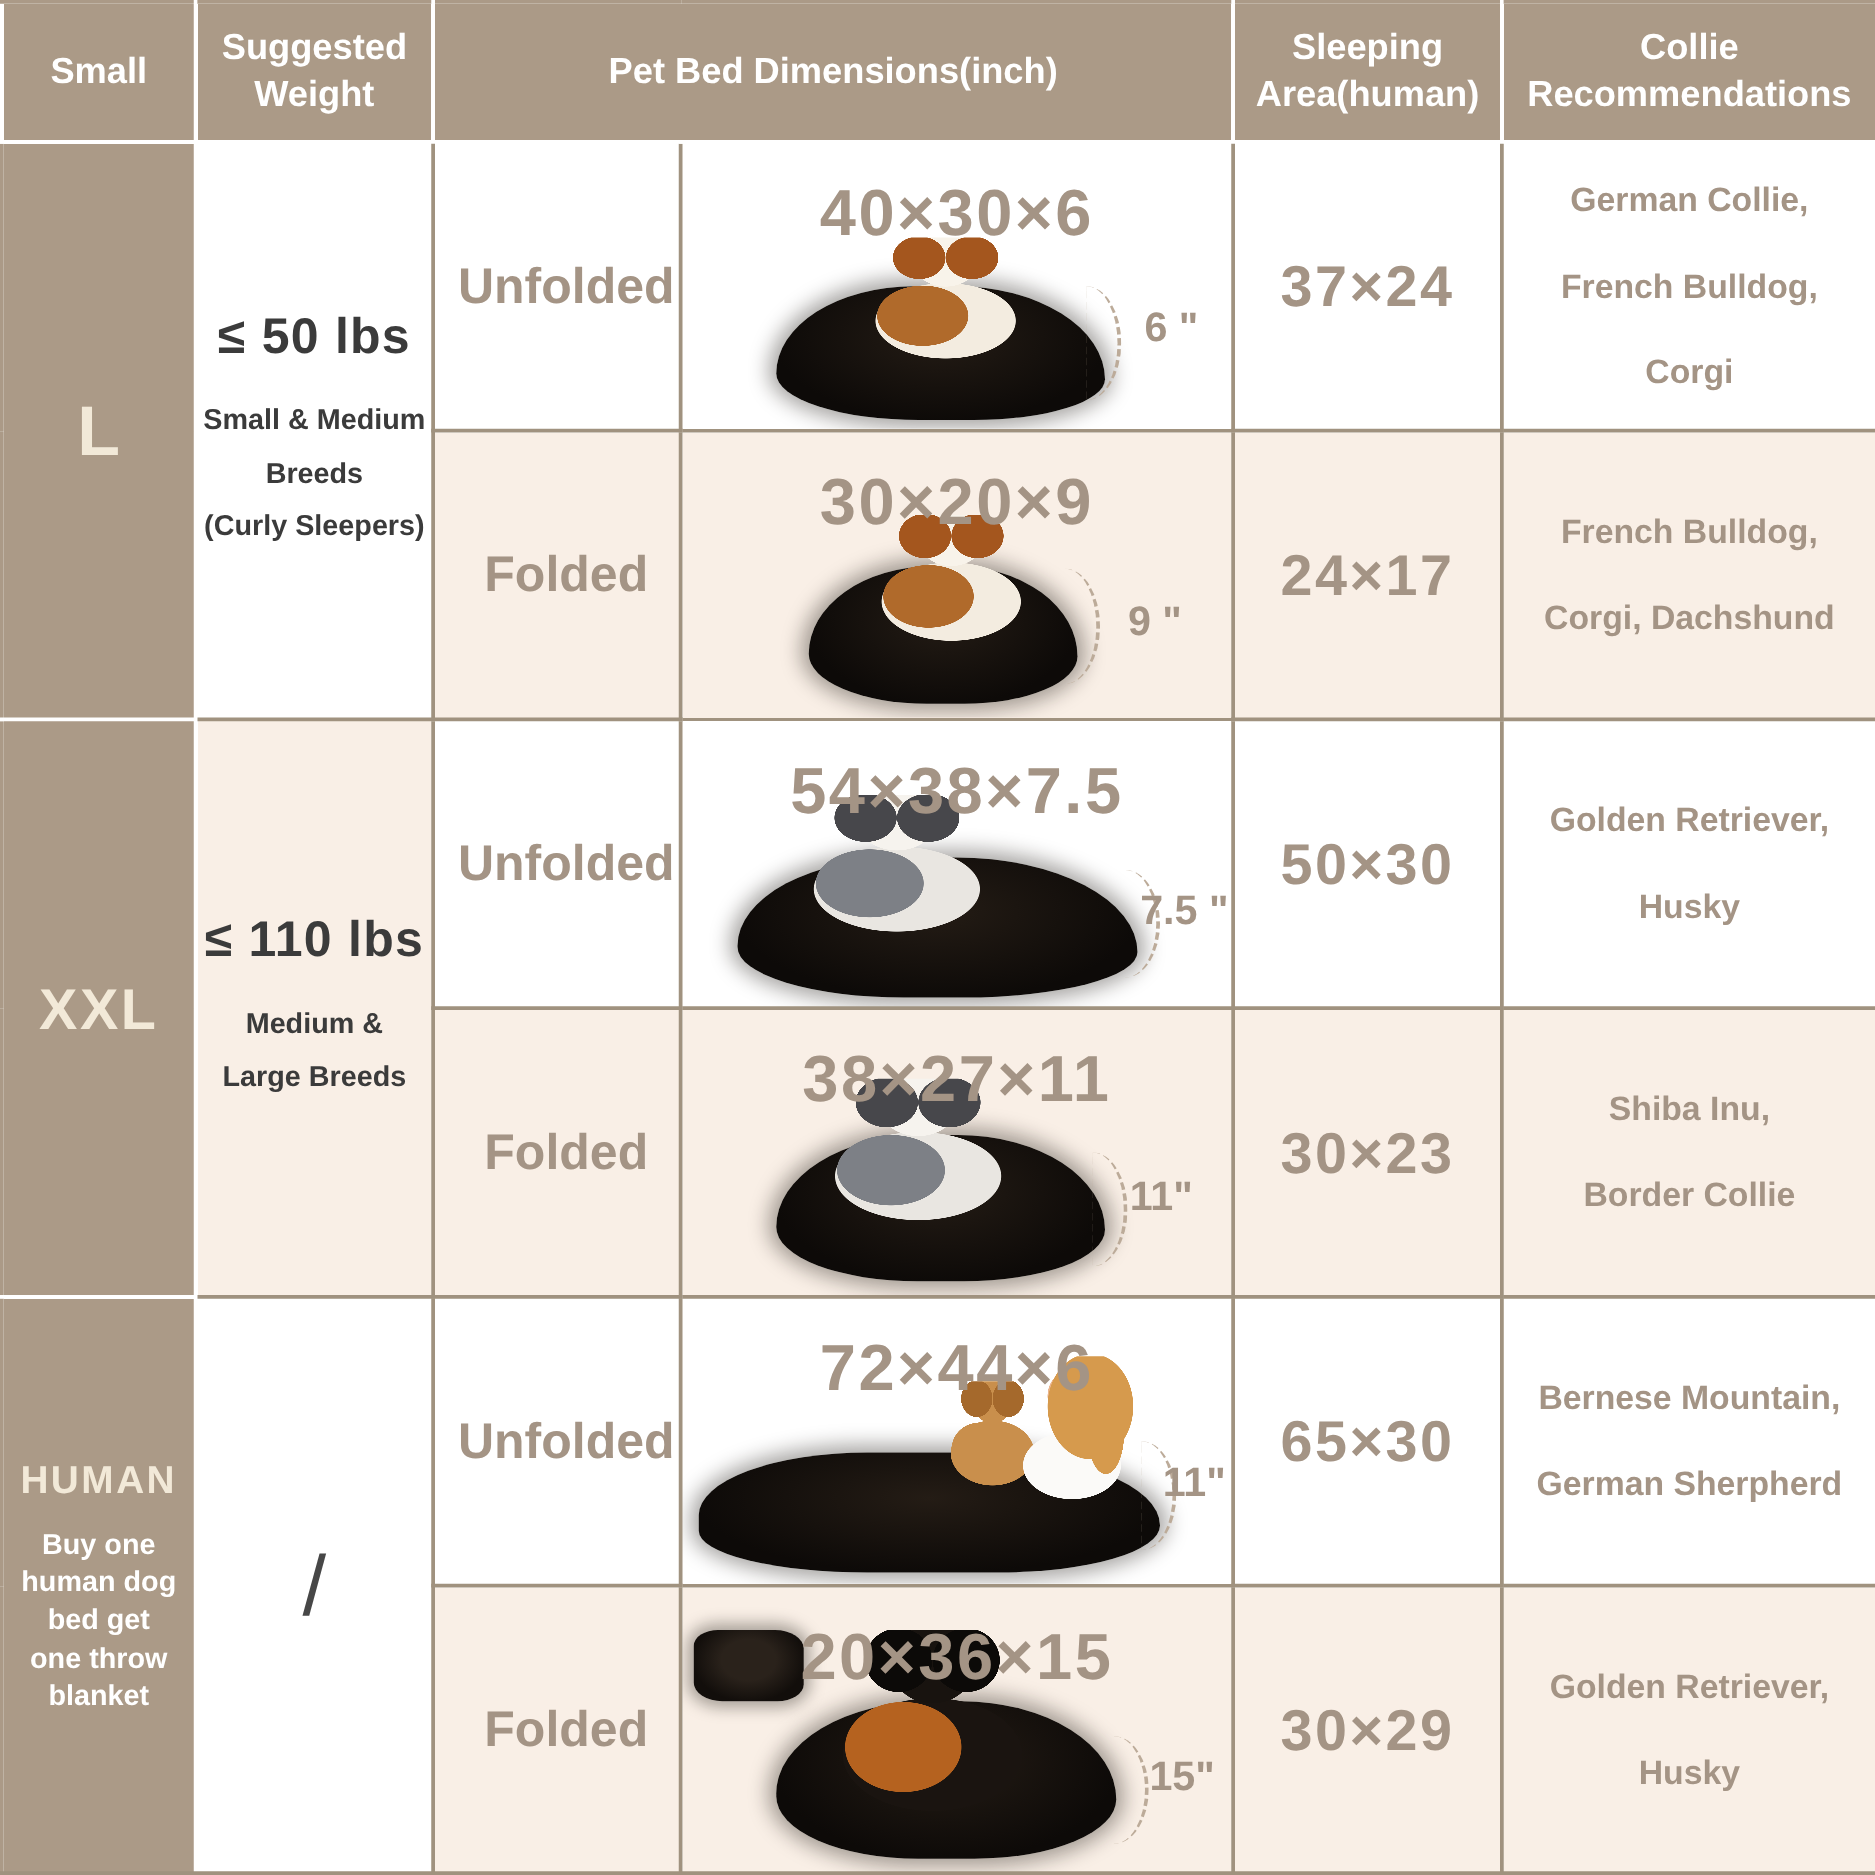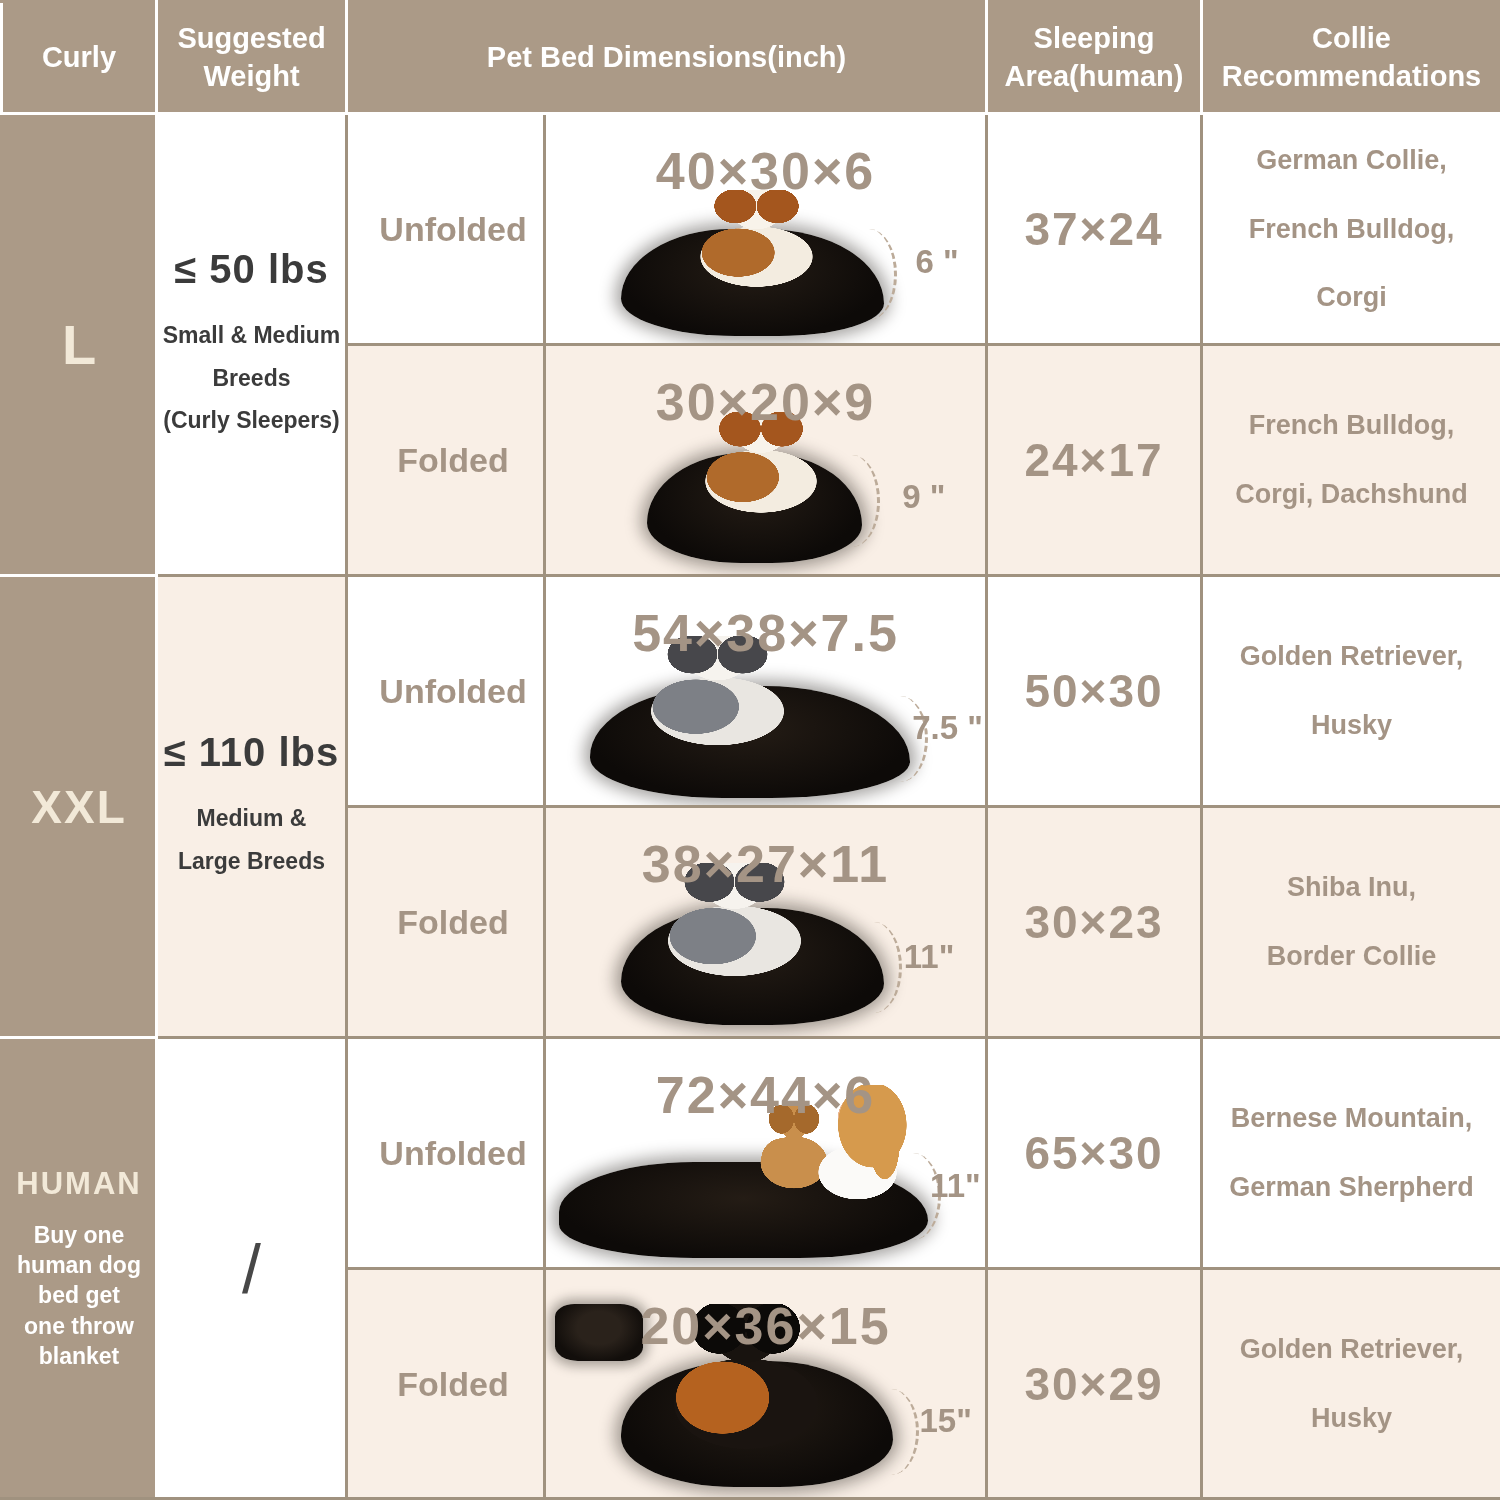--- a/index.html
+++ b/index.html
@@ -54,21 +54,21 @@
 
   
   .weight-main{font-size:40px;font-weight:bold;color:var(--dark);letter-spacing:1px;}
   .weight-note{
     margin-top:22px;font-size:23px;font-weight:bold;color:var(--dark);
     line-height:1.85;white-space:pre-line;
   }
   .weight-slash{font-size:68px;font-weight:400;color:#474747;}
 
   
-  .state-label{font-size:34px;font-weight:bold;color:var(--tt);padding-left:15px;}
+  .state-label{font-size:40px;font-weight:bold;color:var(--tt);padding-left:15px;}
 
   
   td.img-cell{position:relative;padding:0;}
   .scene{position:absolute;left:0;top:0;right:0;bottom:0;}
   .dim{
     position:absolute;top:26px;left:0;right:0;text-align:center;
     font-size:52px;font-weight:bold;color:var(--tt);letter-spacing:2px;
   }
   .bed{
     position:absolute;
@@ -150,21 +150,21 @@
     <col style="width:155px">
         <col style="width:190px">
         <col style="width:198px">
     <col style="width:442px">
         <col style="width:215px">
         <col style="width:300px">
   </colgroup>
 
   <tbody>
         <tr class="hrow" style="height:112px">
-    <th class="hcell">Curly</th>
+    <th class="hcell">Small</th>
     <th class="hcell">Suggested Weight</th>
     <th class="hcell" colspan="2">Pet Bed Dimensions(inch)</th>
     <th class="hcell">Sleeping Area(human)</th>
     <th class="hcell">Collie Recommendations</th>
   </tr>
 
   <tr style="height:231px">
     <td rowspan="2" class="size-cell size-l">
       <div class="size-label">L</div>
     </td>

